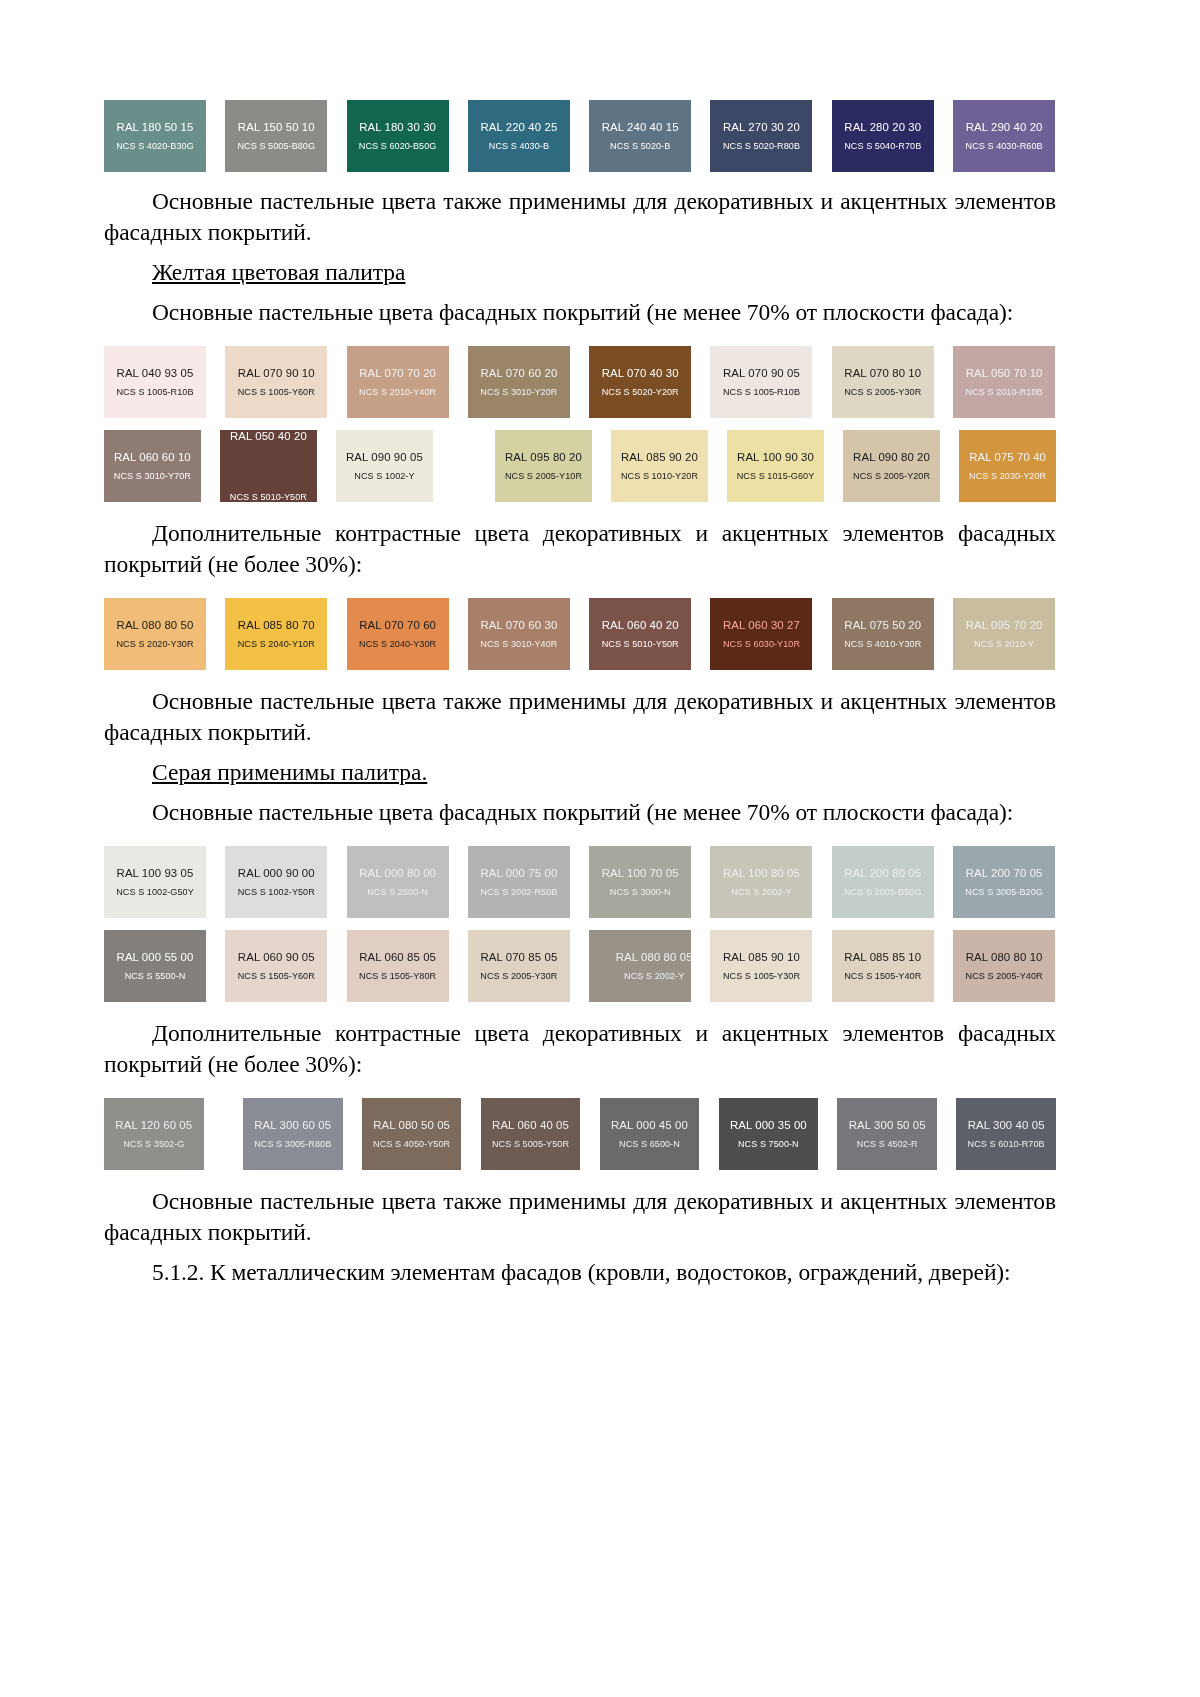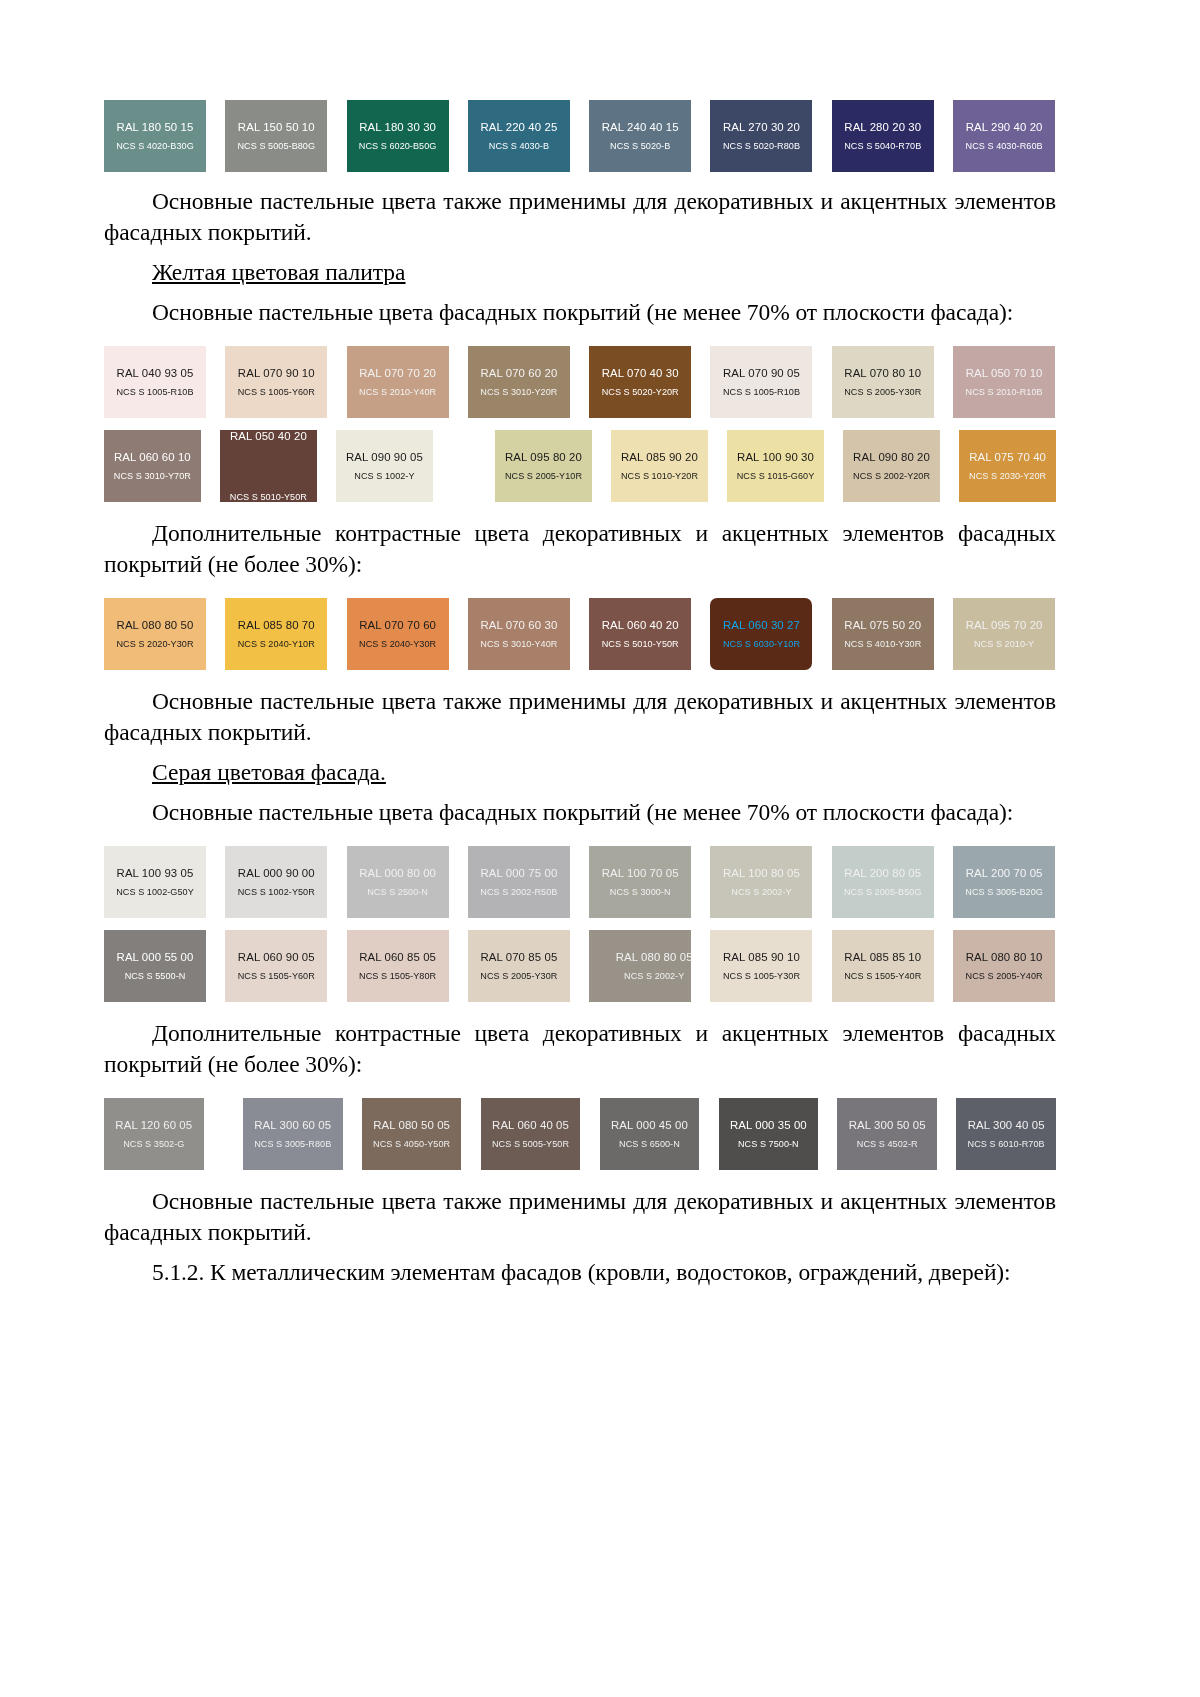--- a/index.html
+++ b/index.html
@@ -202,21 +202,21 @@
         <div class="swatch" style="background: rgb(238, 224, 176); color: rgb(26, 26, 26);">
           <div class="ral">RAL 085 90 20</div>
           <div class="ncs">NCS S 1010-Y20R</div>
         </div>
         <div class="swatch" style="background: rgb(236, 224, 164); color: rgb(26, 26, 26);">
           <div class="ral">RAL 100 90 30</div>
           <div class="ncs">NCS S 1015-G60Y</div>
         </div>
         <div class="swatch" style="background: rgb(212, 196, 170); color: rgb(26, 26, 26);">
           <div class="ral">RAL 090 80 20</div>
-          <div class="ncs">NCS S 2002-Y20R</div>
+          <div class="ncs">NCS S 2005-Y20R</div>
         </div>
         <div class="swatch" style="background: rgb(211, 150, 63); color: rgb(245, 245, 245);">
           <div class="ral">RAL 075 70 40</div>
           <div class="ncs">NCS S 2030-Y20R</div>
         </div>
       </div>
 
     <div class="blockgap-after"></div>
 
     <p class="para">Дополнительные контрастные цвета декоративных и акцентных элементов фасадных покрытий (не более 30%):</p>
@@ -237,41 +237,41 @@
           <div class="ncs">NCS S 2040-Y30R</div>
         </div>
         <div class="swatch" style="background: rgb(168, 128, 105); color: rgb(242, 242, 242);">
           <div class="ral">RAL 070 60 30</div>
           <div class="ncs">NCS S 3010-Y40R</div>
         </div>
         <div class="swatch" style="background: rgb(124, 83, 72); color: rgb(255, 255, 255);">
           <div class="ral">RAL 060 40 20</div>
           <div class="ncs">NCS S 5010-Y50R</div>
         </div>
-        <div class="swatch" style="background: rgb(91, 42, 22); color: #0ea5e9; border-radius: 7px;">
+        <div class="swatch" style="background: rgb(91, 42, 22); color: #fca5a5;">
           <div class="ral">RAL 060 30 27</div>
           <div class="ncs">NCS S 6030-Y10R</div>
         </div>
         <div class="swatch" style="background: rgb(142, 119, 99); color: rgb(242, 242, 242);">
           <div class="ral">RAL 075 50 20</div>
           <div class="ncs">NCS S 4010-Y30R</div>
         </div>
         <div class="swatch" style="background: rgb(201, 189, 160); color: rgb(239, 239, 239);">
           <div class="ral">RAL 095 70 20</div>
           <div class="ncs">NCS S 2010-Y</div>
         </div>
       </div>
 
     <div class="blockgap-after"></div>
 
     <p class="para">Основные пастельные цвета также применимы для декоративных и акцентных элементов фасадных покрытий.</p>
 
     <div class="gap-s"></div>
 
-    <p class="subhead"><span class="u">Серая цветовая фасада.</span></p>
+    <p class="subhead"><span class="u">Серая применимы палитра.</span></p>
 
     <div class="gap-s"></div>
 
     <p class="para">Основные пастельные цвета фасадных покрытий (не менее 70% от плоскости фасада):</p>
 
     <div class="blockgap-before"></div>
 
     <div class="swatch-row">
         <div class="swatch" style="background: rgb(234, 232, 226); color: rgb(26, 26, 26);">
           <div class="ral">RAL 100 93 05</div>

